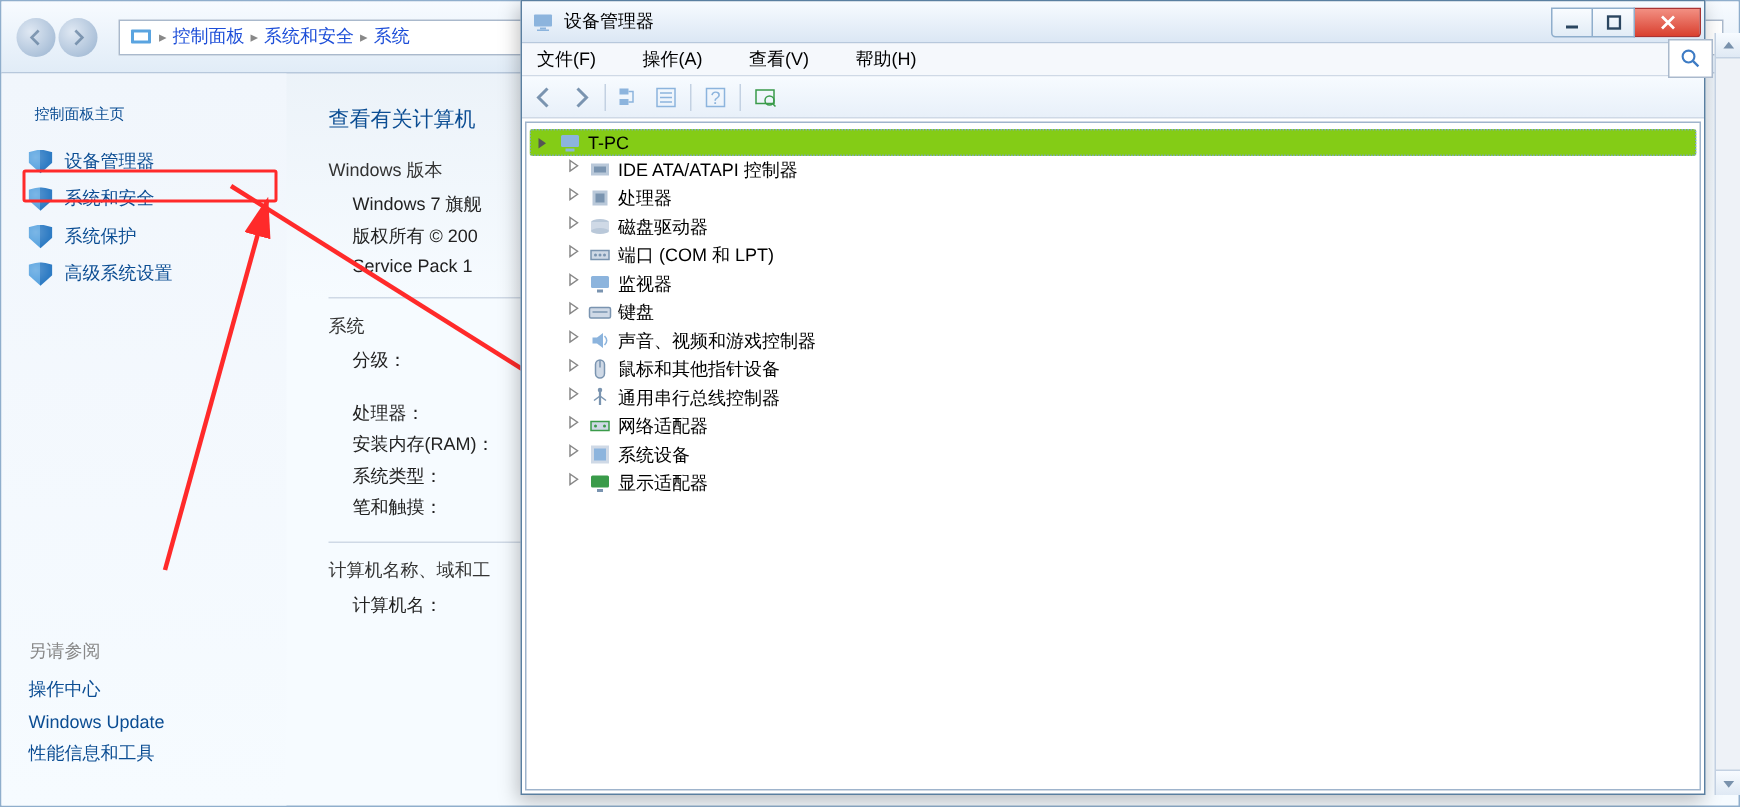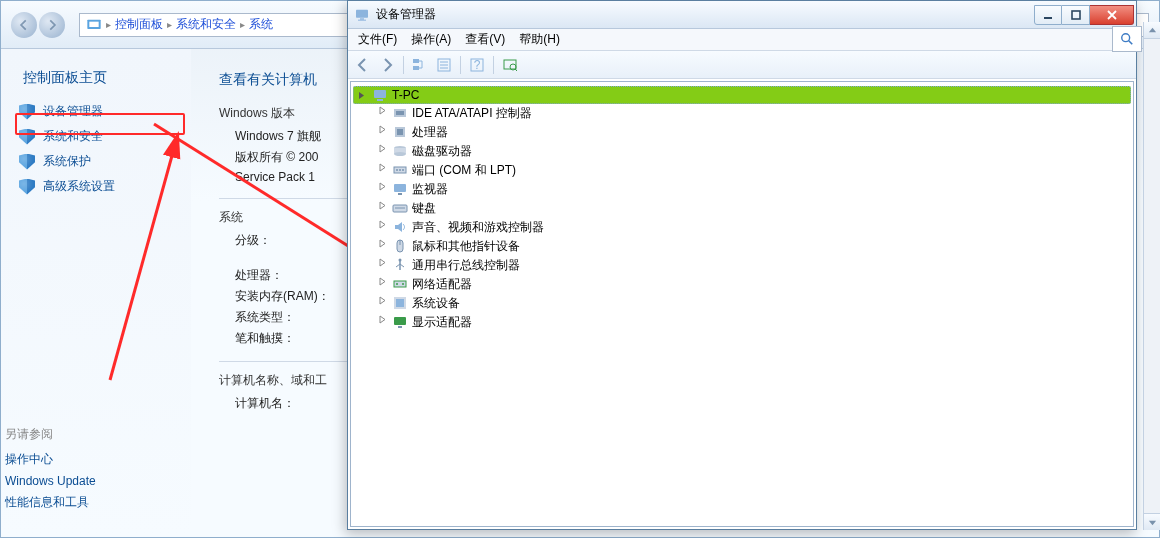--- a/index.html
+++ b/index.html
@@ -7,52 +7,52 @@
 
 .cp-window{position:absolute;left:0;top:0;width:1160px;height:538px;background:linear-gradient(#e9f0f7,#f6fbff 200px,#f6fbff);border:1px solid #8faecc}
 .cp-header{height:48px;display:flex;align-items:center;padding:0 10px;background:linear-gradient(#f7fbff,#e1ecf7);border-bottom:1px solid #b7c8dc}
 .nav-circle{width:26px;height:26px;border-radius:50%;background:radial-gradient(circle at 35% 35%,#dfe8f3,#98b2cf);display:flex;align-items:center;justify-content:center;margin-right:2px}
 .nav-circle svg{width:14px;height:14px;opacity:.6}
 .addr-box{margin-left:12px;height:24px;flex:1;background:#fff;border:1px solid #aab9cc;display:flex;align-items:center;padding:0 6px;gap:4px}
 .addr-crumb{color:#1d4ed8}
 .chev{color:#888;font-size:10px}
 .cp-body{display:flex;height:calc(100% - 48px)}
 .cp-sidebar{width:190px;padding:20px 0 0 0;background:linear-gradient(#f1f6fc,#f6fbff)}
-.cp-sidebar h3{font-weight:400;color:#0b4d93;margin:0 0 12px 22px;font-size:14px}
+.cp-sidebar h3{font-weight:400;color:#0b4d93;margin:0 0 12px 22px;font-size:10px}
 .side-item{display:flex;align-items:center;gap:8px;padding:4px 0 4px 18px;color:#0b4d93;cursor:pointer}
 .side-item span{color:#0b4d93}
 .shield{width:16px;height:16px;display:inline-block;background:
  radial-gradient(circle at 30% 30%,#fff3,transparent 60%),
  linear-gradient(90deg,#5aa4e0 50%,#2f7cc4 50%);
  clip-path:polygon(50% 0,100% 12%,100% 55%,50% 100%,0 55%,0 12%);}
 .highlight-box{position:absolute;left:14px;top:112px;width:170px;height:22px;border:2px solid #ff2a2a;border-radius:2px}
 .cp-main{flex:1;padding:22px 28px;color:#003a7a}
 .cp-main h2{font-size:14px;color:#0b4d93;font-weight:400;margin-bottom:16px}
 .cp-main .blk{margin-bottom:14px}
 .cp-main .lbl{color:#333;margin-bottom:6px}
 .cp-main .sub{color:#222;margin-left:16px;margin-bottom:4px}
 .sep{border-top:1px solid #cfd9e6;margin:14px 0 10px 0}
-.see-also{position:absolute;left:4px;bottom:20px}
+.see-also{position:absolute;left:18px;bottom:20px}
 .see-also h4{color:#888;font-weight:400;margin-bottom:8px}
 .see-also div{color:#0b4d93;margin-bottom:6px;cursor:pointer}
 
 
 .arrow{position:absolute;pointer-events:none}
 
 
 .dm-window{position:absolute;left:347px;top:0;width:790px;height:530px;background:#fff;border:1px solid #5a7fa0;box-shadow:-2px 4px 12px rgba(0,0,0,.25)}
 .dm-titlebar{height:28px;background:linear-gradient(#f7fbff,#dbe7f4);display:flex;align-items:center;padding:0 0 0 6px;border-bottom:1px solid #b7c8dc}
 .dm-titlebar .ttl{display:flex;align-items:center;gap:6px;flex:1}
 .dm-titlebar .ttl svg{width:16px;height:16px}
 .winbtns{display:flex;height:20px;margin-right:2px}
 .winbtn{width:28px;border:1px solid #8faecc;border-left:none;display:flex;align-items:center;justify-content:center;background:linear-gradient(#f9fcff,#e2ecf6);cursor:pointer}
 .winbtn:first-child{border-left:1px solid #8faecc;border-radius:0 0 0 3px}
 .winbtn.close{background:linear-gradient(#f28f82,#d9402f);border-color:#a33;width:44px;border-radius:0 0 3px 0}
 .winbtn svg{width:10px;height:10px}
-.dm-menubar{height:22px;display:flex;align-items:center;gap:2px;padding:0 4px;background:#f5f8fc;border-bottom:1px solid #cfd9e6}
+.dm-menubar{height:22px;display:flex;align-items:center;gap:19px;padding:0 4px;background:#f5f8fc;border-bottom:1px solid #cfd9e6}
 .dm-menubar span{padding:2px 6px;cursor:default}
 .dm-toolbar{height:28px;display:flex;align-items:center;gap:2px;padding:0 4px;background:linear-gradient(#f7fbff,#e8f0f9);border-bottom:1px solid #cfd9e6}
 .tbtn{width:22px;height:22px;display:flex;align-items:center;justify-content:center;cursor:pointer;border:1px solid transparent;border-radius:2px}
 .tbtn svg{width:16px;height:16px}
 .tsep{width:1px;height:18px;background:#c3d1e2;margin:0 3px}
 .dm-tree-wrap{position:absolute;left:2px;right:2px;top:80px;bottom:2px;border:1px solid #9fb4cc;background:#fff;overflow:auto}
 .tree{padding:4px 2px}
 .root{display:flex;align-items:center;gap:4px;padding:1px 0 1px 4px}
 .root .exp{width:11px;height:11px;display:flex;align-items:center;justify-content:center}
 .root.sel{background:#84cc16;border:1px dotted #7fa8d6;border-radius:2px;padding:0 4px 0 3px}

